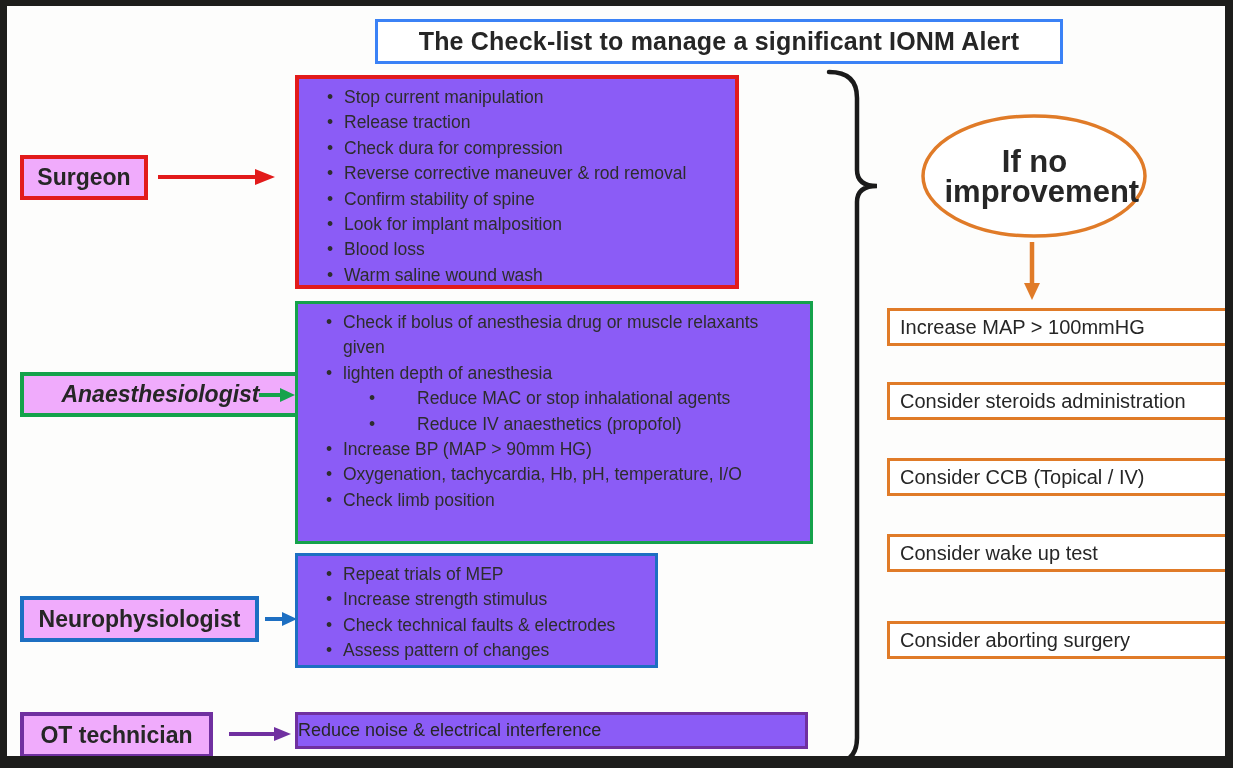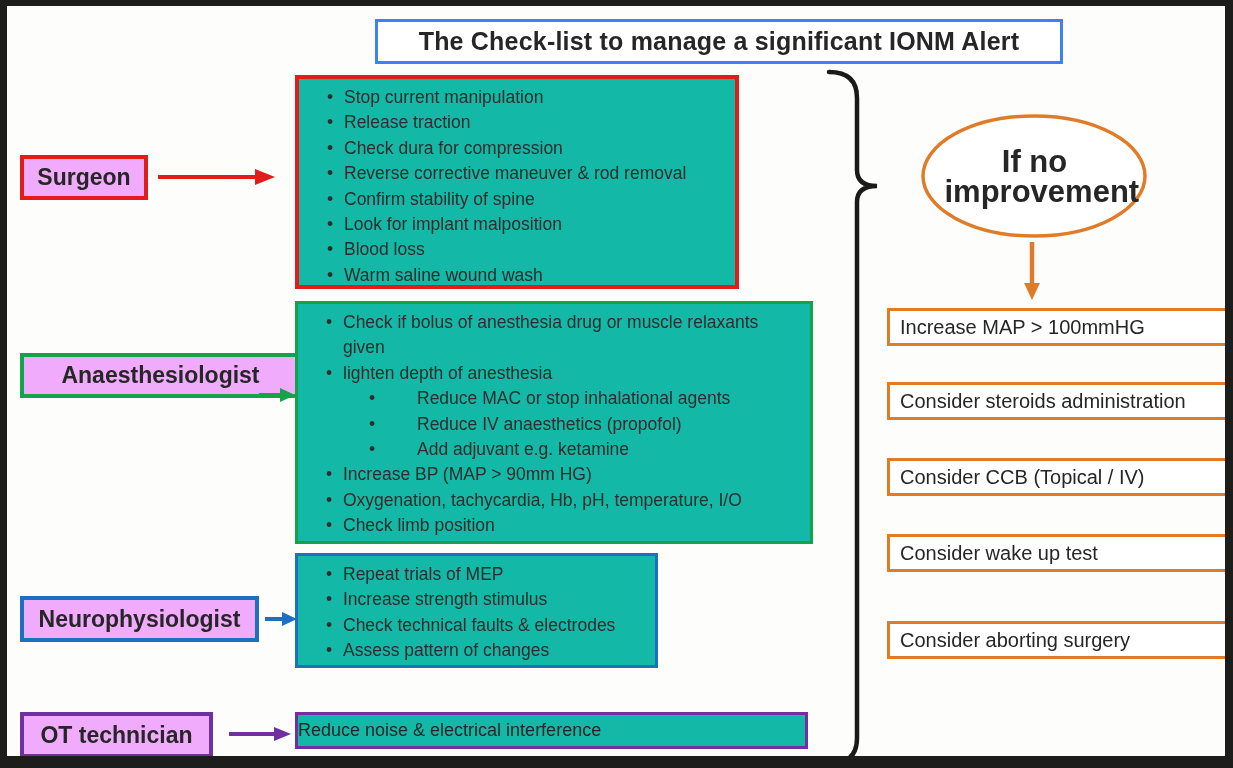--- a/index.html
+++ b/index.html
@@ -19,26 +19,26 @@
     display:flex; align-items:center; justify-content:center;
     font-weight:bold; font-size:25px; letter-spacing:.2px;
   }
 
   
   .role {
     border:4px solid; background:#f0abfc; display:flex; align-items:center; justify-content:center;
     font-weight:bold; font-size:23px;
   }
   .role-surgeon          { left:13px;  top:149px; width:128px; height:45px; border-color:#e21b1b; }
-  .role-anaesthesiologist{ left:13px;  top:347px; width:281px; height:45px; border-color:#15a24b; }
+  .role-anaesthesiologist{ left:13px;  top:366px; width:281px; height:45px; border-color:#15a24b;font-style:italic; }
   .role-neurophysiologist{ left:13px;  top:590px; width:239px; height:46px; border-color:#1d6fc2; }
   .role-ot               { left:13px;  top:706px; width:193px; height:46px; border-color:#7030a0; }
 
   
-  .panel { background:#14b8a6; border:3px solid; }
+  .panel { background:#8b5cf6; border:3px solid; }
   .panel-surgeon  { left:288px; top:69px;  width:444px; height:214px; border-color:#e21b1b; border-width:4px; }
   .panel-anaes    { left:288px; top:295px; width:518px; height:243px; border-color:#15a24b; }
   .panel-neuro    { left:288px; top:547px; width:363px; height:115px; border-color:#1d6fc2; }
   .panel-ot       { left:288px; top:706px; width:513px; height:37px;  border-color:#7030a0;
                     display:flex; align-items:center; font-size:18px; }
 
   ul.list { list-style:none; margin:6px 0 0 0; padding:0 6px 0 0; font-size:17.5px; line-height:25.4px; color:#2d2d2d; }
   ul.list li { position:relative; padding-left:45px; }
   ul.list li::before { content:"\2022"; position:absolute; left:28px; }
   ul.list li.sub { padding-left:119px; }
@@ -114,21 +114,20 @@
       <li>Warm saline wound wash</li>
     </ul>
   </div>
 
   <div class="abs panel panel-anaes">
     <ul class="list">
       <li>Check if bolus of anesthesia drug or  muscle relaxants given</li>
       <li>lighten depth of anesthesia</li>
       <li class="sub">Reduce MAC or stop inhalational agents</li>
       <li class="sub">Reduce IV anaesthetics (propofol)</li>
-      <li class="sub">Add adjuvant e.g. ketamine</li>
       <li>Increase BP (MAP &gt; 90mm HG)</li>
       <li>Oxygenation, tachycardia, Hb, pH, temperature, I/O</li>
       <li>Check limb position</li>
     </ul>
   </div>
 
   <div class="abs panel panel-neuro">
     <ul class="list">
       <li>Repeat trials of MEP</li>
       <li>Increase strength stimulus</li>

